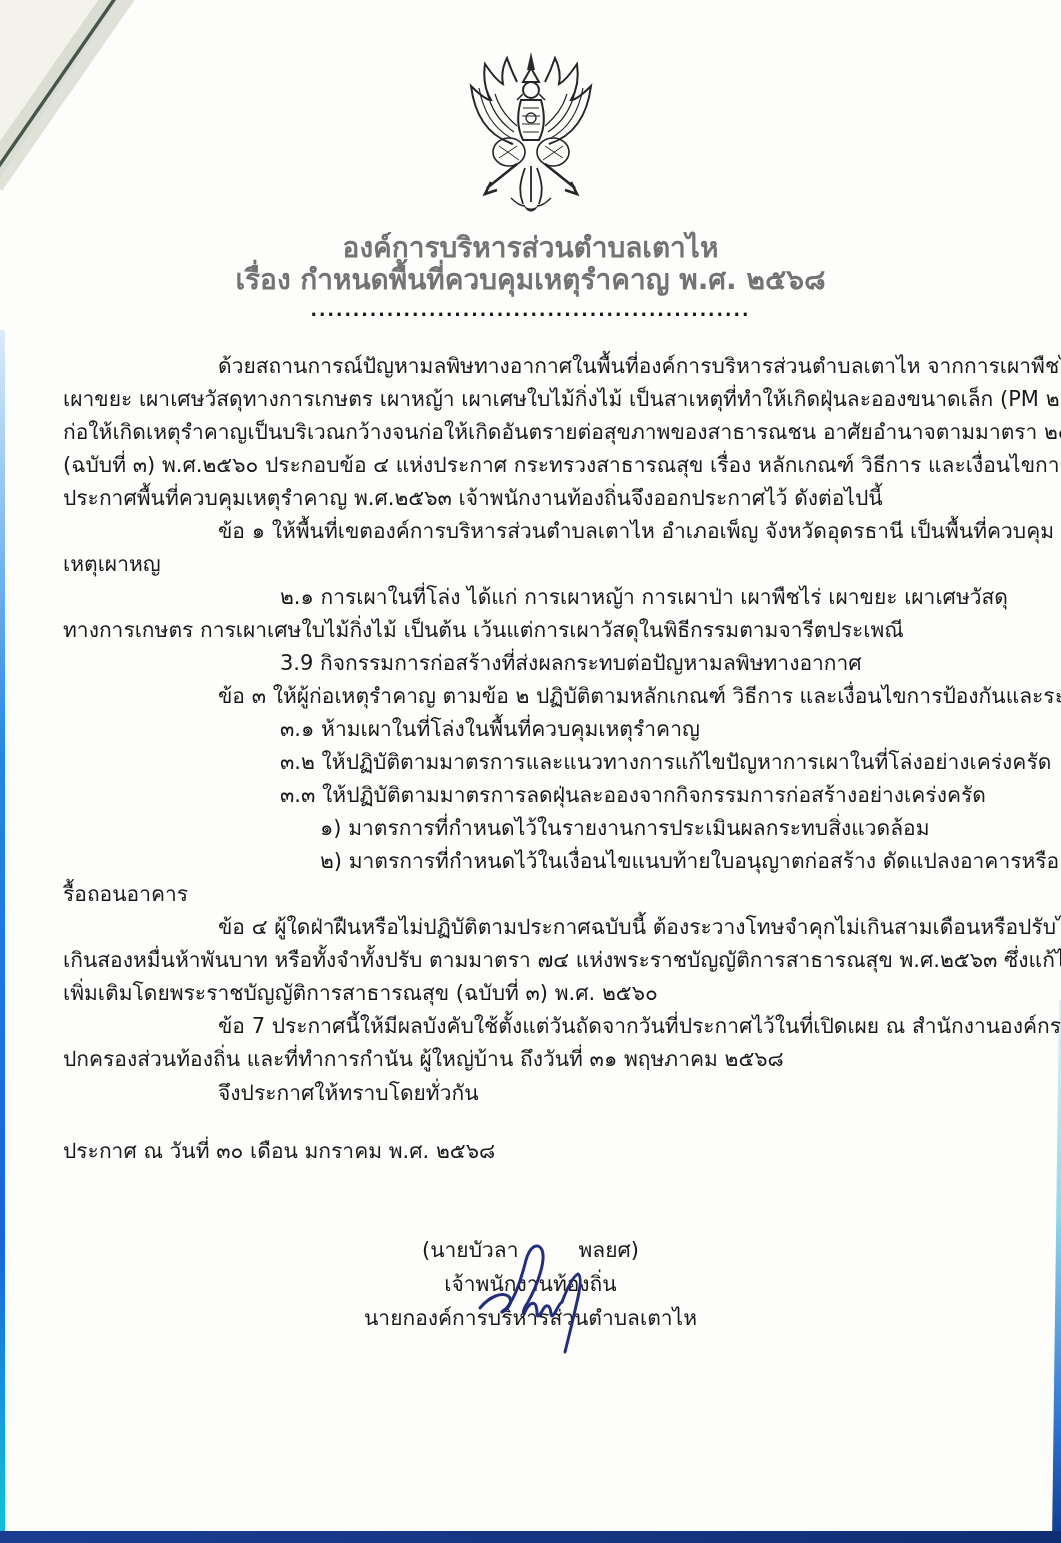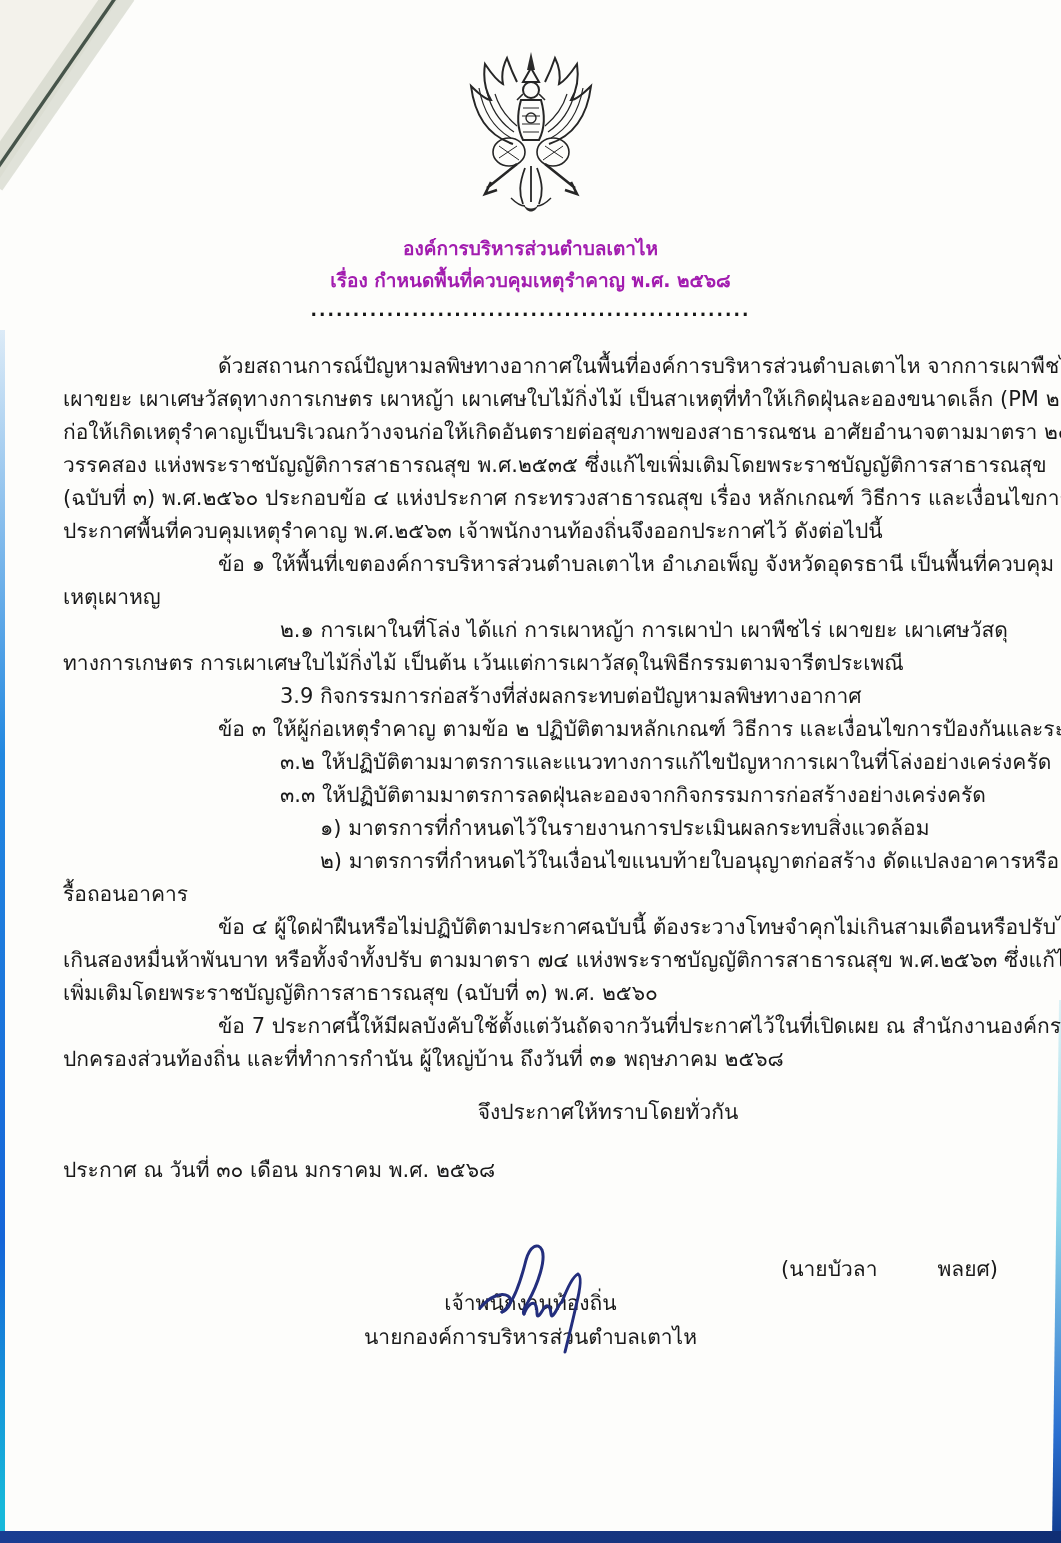--- a/index.html
+++ b/index.html
@@ -23,21 +23,21 @@
     clip-path:polygon(78% 0,100% 0,100% 100%,0 100%);
   }
   .edge-bottom{
     position:absolute;left:0;right:0;bottom:0;height:12px;
     background:linear-gradient(to right,#1a3d92,#16357f 60%,#102e74);
   }
 
   
   .emblem-wrap{margin:48px auto 0 auto;width:160px;height:168px;}
   .doc-title{
-    text-align:center;font-weight:bold;font-size:19px;line-height:32px;color:#a21caf;
+    text-align:center;font-weight:bold;font-size:28px;line-height:32px;color:#737373;
   }
   .doc-title.first{margin-top:16px;}
   .divider{
     text-align:center;font-size:17px;font-weight:bold;letter-spacing:2px;
     line-height:20px;margin-top:4px;color:#161616;
     white-space:nowrap;overflow:hidden;
   }
 
   
   .doc-body{
@@ -46,21 +46,21 @@
   }
   .doc-line{white-space:nowrap;}
   .indent-0{padding-left:0;}
   .indent-1{padding-left:155px;}
   .indent-2{padding-left:217px;}
   .indent-3{padding-left:257px;}
 
   .date-line{margin-top:25px;text-align:left;white-space:nowrap;}
 
   .sig-block{margin-top:66px;text-align:center;}
-  .sig-name{display:flex;justify-content:flex-end;gap:60px;white-space:nowrap;line-height:33px;}
+  .sig-name{display:flex;justify-content:center;gap:60px;white-space:nowrap;line-height:33px;}
   .sig-pos{line-height:34px;white-space:nowrap;}
 
   .signature-svg{position:absolute;left:468px;top:1236px;pointer-events:none;}
 </style>
 </head>
 <body>
 
 <div class="page">
 
   <svg class="scan-corner-svg" width="200" height="220" viewBox="0 0 200 220">
@@ -112,40 +112,40 @@
 
   <div class="doc-title first">องค์การบริหารส่วนตำบลเตาไห</div>
   <div class="doc-title">เรื่อง กำหนดพื้นที่ควบคุมเหตุรำคาญ พ.ศ. ๒๕๖๘</div>
   <div class="divider">....................................................</div>
 
   <div class="doc-body">
 
     <div class="doc-line indent-1">ด้วยสถานการณ์ปัญหามลพิษทางอากาศในพื้นที่องค์การบริหารส่วนตำบลเตาไห จากการเผาพืชไร่</div>
       <div class="doc-line indent-0">เผาขยะ เผาเศษวัสดุทางการเกษตร เผาหญ้า เผาเศษใบไม้กิ่งไม้ เป็นสาเหตุที่ทำให้เกิดฝุ่นละอองขนาดเล็ก (PM ๒.๕)</div>
       <div class="doc-line indent-0">ก่อให้เกิดเหตุรำคาญเป็นบริเวณกว้างจนก่อให้เกิดอันตรายต่อสุขภาพของสาธารณชน อาศัยอำนาจตามมาตรา ๒๘/๑</div>
-      <div class="doc-line indent-0">วรรคสอง แห่งพระราชบัญญัติการสาธารณสุข พ.ศ.๒๕๓๕ ซึ่งแก้ไขเพิ่มเติมโดยพระราชบัญญัติการสาธารณสุข</div>
       <div class="doc-line indent-0">(ฉบับที่ ๓) พ.ศ.๒๕๖๐ ประกอบข้อ ๔ แห่งประกาศ กระทรวงสาธารณสุข เรื่อง หลักเกณฑ์ วิธีการ และเงื่อนไขการ</div>
       <div class="doc-line indent-0">ประกาศพื้นที่ควบคุมเหตุรำคาญ พ.ศ.๒๕๖๓ เจ้าพนักงานท้องถิ่นจึงออกประกาศไว้ ดังต่อไปนี้</div>
       <div class="doc-line indent-1">ข้อ ๑ ให้พื้นที่เขตองค์การบริหารส่วนตำบลเตาไห  อำเภอเพ็ญ จังหวัดอุดรธานี เป็นพื้นที่ควบคุม</div>
       <div class="doc-line indent-0">เหตุเผาหญ</div>
       <div class="doc-line indent-2">๒.๑ การเผาในที่โล่ง ได้แก่ การเผาหญ้า การเผาป่า เผาพืชไร่ เผาขยะ เผาเศษวัสดุ</div>
       <div class="doc-line indent-0">ทางการเกษตร การเผาเศษใบไม้กิ่งไม้ เป็นต้น เว้นแต่การเผาวัสดุในพิธีกรรมตามจารีตประเพณี</div>
       <div class="doc-line indent-2">3.9 กิจกรรมการก่อสร้างที่ส่งผลกระทบต่อปัญหามลพิษทางอากาศ</div>
       <div class="doc-line indent-1">ข้อ ๓ ให้ผู้ก่อเหตุรำคาญ ตามข้อ ๒ ปฏิบัติตามหลักเกณฑ์ วิธีการ และเงื่อนไขการป้องกันและระงับ</div>
+      <div class="doc-line indent-2">๓.๑ ห้ามเผาในที่โล่งในพื้นที่ควบคุมเหตุรำคาญ</div>
       <div class="doc-line indent-2">๓.๒ ให้ปฏิบัติตามมาตรการและแนวทางการแก้ไขปัญหาการเผาในที่โล่งอย่างเคร่งครัด</div>
       <div class="doc-line indent-2">๓.๓ ให้ปฏิบัติตามมาตรการลดฝุ่นละอองจากกิจกรรมการก่อสร้างอย่างเคร่งครัด</div>
       <div class="doc-line indent-3">๑) มาตรการที่กำหนดไว้ในรายงานการประเมินผลกระทบสิ่งแวดล้อม</div>
       <div class="doc-line indent-3">๒) มาตรการที่กำหนดไว้ในเงื่อนไขแนบท้ายใบอนุญาตก่อสร้าง ดัดแปลงอาคารหรือ</div>
       <div class="doc-line indent-0">รื้อถอนอาคาร</div>
       <div class="doc-line indent-1">ข้อ ๔ ผู้ใดฝ่าฝืนหรือไม่ปฏิบัติตามประกาศฉบับนี้ ต้องระวางโทษจำคุกไม่เกินสามเดือนหรือปรับไม่</div>
       <div class="doc-line indent-0">เกินสองหมื่นห้าพันบาท หรือทั้งจำทั้งปรับ ตามมาตรา ๗๔ แห่งพระราชบัญญัติการสาธารณสุข พ.ศ.๒๕๖๓ ซึ่งแก้ไข</div>
       <div class="doc-line indent-0">เพิ่มเติมโดยพระราชบัญญัติการสาธารณสุข (ฉบับที่ ๓) พ.ศ. ๒๕๖๐</div>
       <div class="doc-line indent-1">ข้อ 7 ประกาศนี้ให้มีผลบังคับใช้ตั้งแต่วันถัดจากวันที่ประกาศไว้ในที่เปิดเผย  ณ สำนักงานองค์กร</div>
       <div class="doc-line indent-0">ปกครองส่วนท้องถิ่น และที่ทำการกำนัน ผู้ใหญ่บ้าน ถึงวันที่ ๓๑ พฤษภาคม ๒๕๖๘</div>
-      <div class="doc-line indent-1" style="margin-top: 20px; text-align: center;">จึงประกาศให้ทราบโดยทั่วกัน</div>
+      <div class="doc-line indent-1" style="margin-top: 1px;">จึงประกาศให้ทราบโดยทั่วกัน</div>
       <div class="date-line">ประกาศ ณ วันที่  ๓๐  เดือน มกราคม  พ.ศ. ๒๕๖๘</div>
 
     <div class="sig-block">
       <div class="sig-name">
         <span>(นายบัวลา</span>
         <span>พลยศ)</span>
       </div>
       <div class="sig-pos">เจ้าพนักงานท้องถิ่น</div>
       <div class="sig-pos">นายกองค์การบริหารส่วนตำบลเตาไห</div>
     </div>

